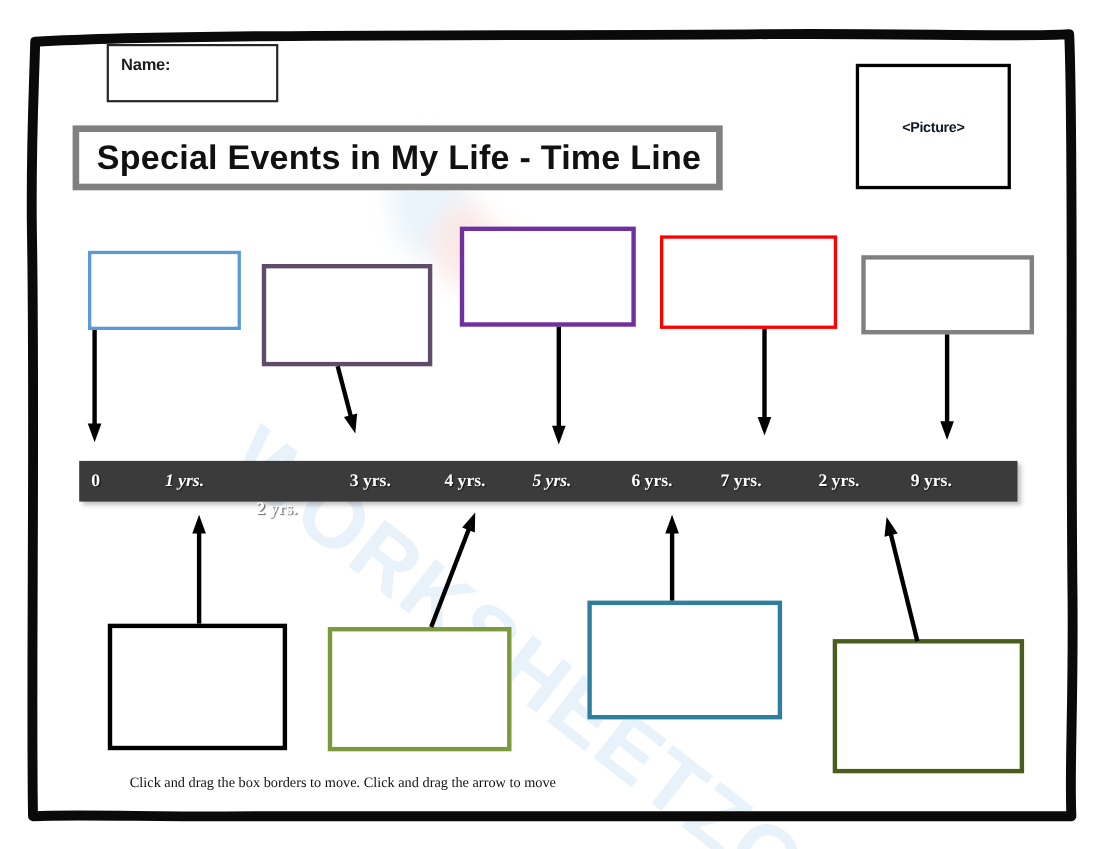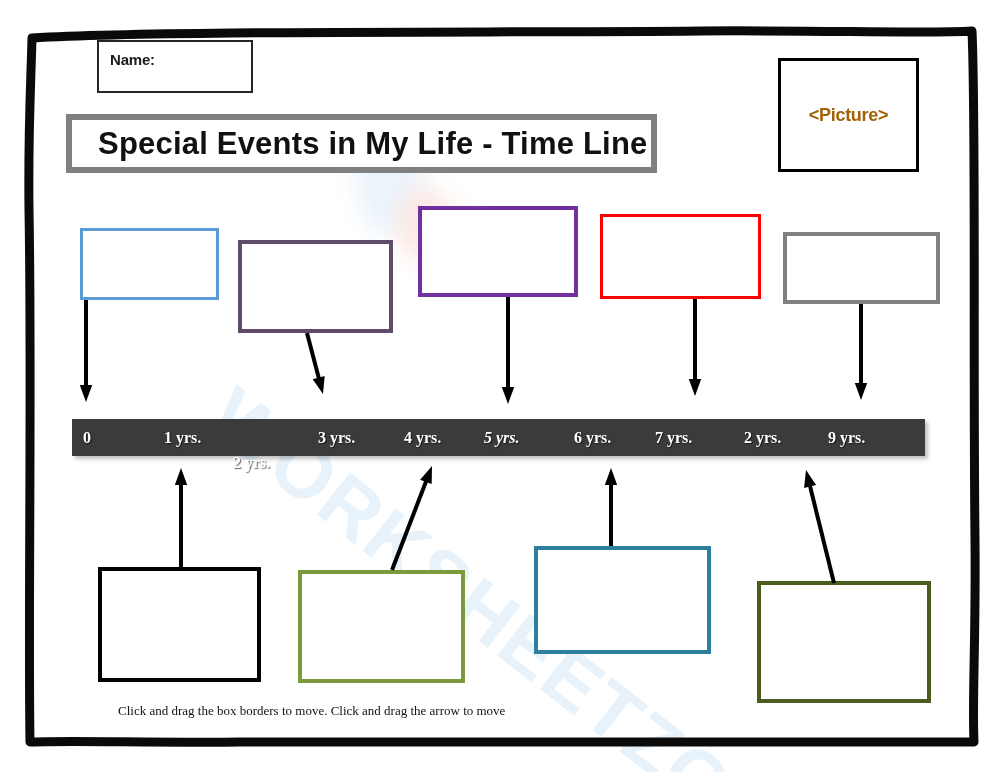--- a/index.html
+++ b/index.html
@@ -88,41 +88,41 @@
     height: 114px;
     border: 3px solid #000000;
     background: #ffffff;
     box-sizing: border-box;
     display: flex;
     align-items: center;
     justify-content: center;
   }
   #picture-placeholder {
     font-family: "Liberation Sans", sans-serif;
-    font-size: 18px;
-    font-weight: bold;
-    color: #a16207;
+    font-size: 13px;
+    font-weight: bold;
+    color: #0f172a;
     letter-spacing: -0.3px;
   }
 
   
   #title-box {
     position: absolute;
     left: 66px;
     top: 114px;
     width: 591px;
     height: 59px;
     border: 6px solid #808080;
     background: #ffffff;
     box-sizing: border-box;
     display: flex;
     align-items: center;
   }
   #title-text {
-    padding-left: 26px;
+    padding-left: 16px;
     font-family: "Liberation Sans", sans-serif;
     font-size: 31px;
     font-weight: bold;
     color: #111111;
     letter-spacing: 0.2px;
     white-space: nowrap;
   }
 
   
   #timeline-bar {
@@ -213,21 +213,21 @@
   <div id="top-boxes">
       <div class="event-box" style="left: 80px; top: 228px; width: 139px; height: 72px; border: 3px solid rgb(91, 155, 213);"></div>
       <div class="event-box" style="left: 238px; top: 240px; width: 155px; height: 93px; border: 4px solid rgb(95, 75, 107);"></div>
       <div class="event-box" style="left: 418px; top: 206px; width: 160px; height: 91px; border: 4px solid rgb(112, 48, 160);"></div>
       <div class="event-box" style="left: 600px; top: 214px; width: 161px; height: 85px; border: 3px solid rgb(255, 0, 0);"></div>
       <div class="event-box" style="left: 783px; top: 232px; width: 157px; height: 72px; border: 4px solid rgb(128, 128, 128);"></div>
     </div>
 
   <div id="timeline-bar">
       <span class="tick-label" style="left: 11px;">0</span>
-      <span class="tick-label" style="left: 92px;">1 yrs.</span>
+      <span class="tick-label" style="left: 78px; font-style: italic;">1 yrs.</span>
       <span class="tick-label" style="left: 161px; margin-top: 25px;">2 yrs.</span>
       <span class="tick-label" style="left: 246px;">3 yrs.</span>
       <span class="tick-label" style="left: 332px;">4 yrs.</span>
       <span class="tick-label" style="left: 412px; font-style: italic;">5 yrs.</span>
       <span class="tick-label" style="left: 502px;">6 yrs.</span>
       <span class="tick-label" style="left: 583px;">7 yrs.</span>
       <span class="tick-label" style="left: 672px;">2 yrs.</span>
       <span class="tick-label" style="left: 756px;">9 yrs.</span>
     </div>
 

